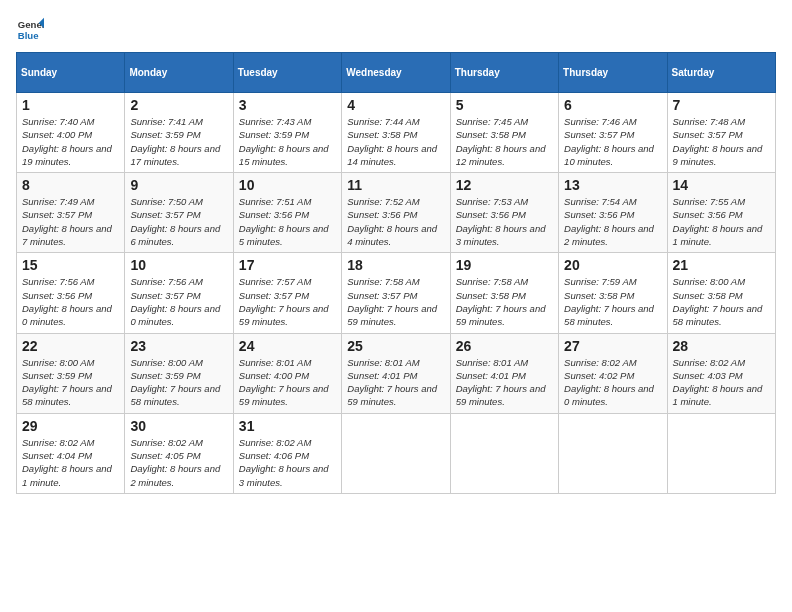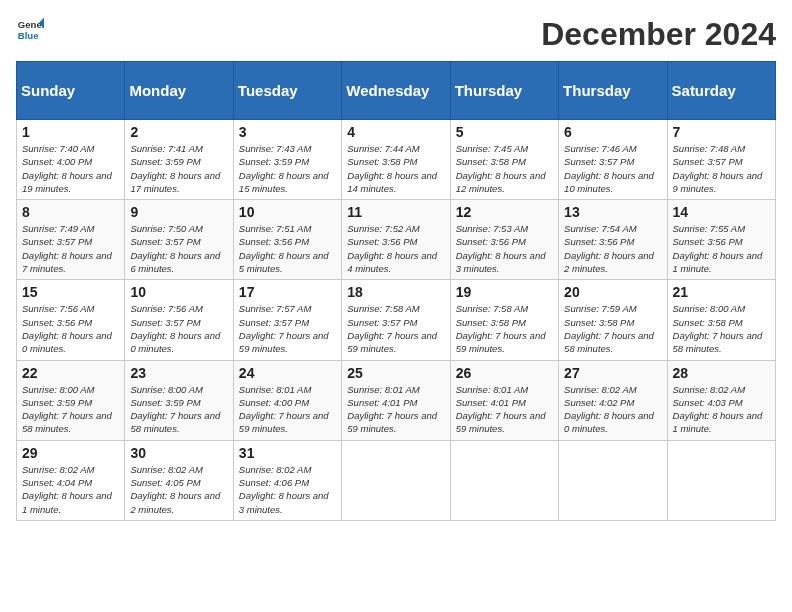--- a/index.html
+++ b/index.html
@@ -38,23 +38,23 @@
       color: #555;
     }
     table {
       width: 100%;
       border-collapse: collapse;
       table-layout: fixed;
     }
     thead th {
       background-color: #2a6db5;
       color: #fff;
-      font-size: 15px;
+      font-size: 10px;
       font-weight: bold;
-      padding: 20px 4px;
+      padding: 14px 4px;
       text-align: left;
       border: 1px solid #1a5a9a;
     }
     tbody td {
       vertical-align: top;
       border: 1px solid #ccc;
       padding: 4px 5px;
       font-size: 10px;
       color: #333;
       height: 80px;
@@ -85,21 +85,20 @@
 
 <div class="header">
   <div class="logo">
     <svg class="logo-icon" viewBox="0 0 32 32">
       <text x="2" y="14" font-size="11" font-weight="bold" fill="#333">General</text>
       <text x="2" y="26" font-size="11" font-weight="bold" fill="#1a6fb5">Blue</text>
       <polygon points="26,8 32,2 32,14" fill="#1a6fb5"></polygon>
     </svg>
   </div>
   <div class="title-section">
-    <div class="month-title">December 2024</div>
   </div>
 </div>
 
 <table>
   <thead>
     <tr>
       <th>Sunday</th>
       <th>Monday</th>
       <th>Tuesday</th>
       <th>Wednesday</th>

